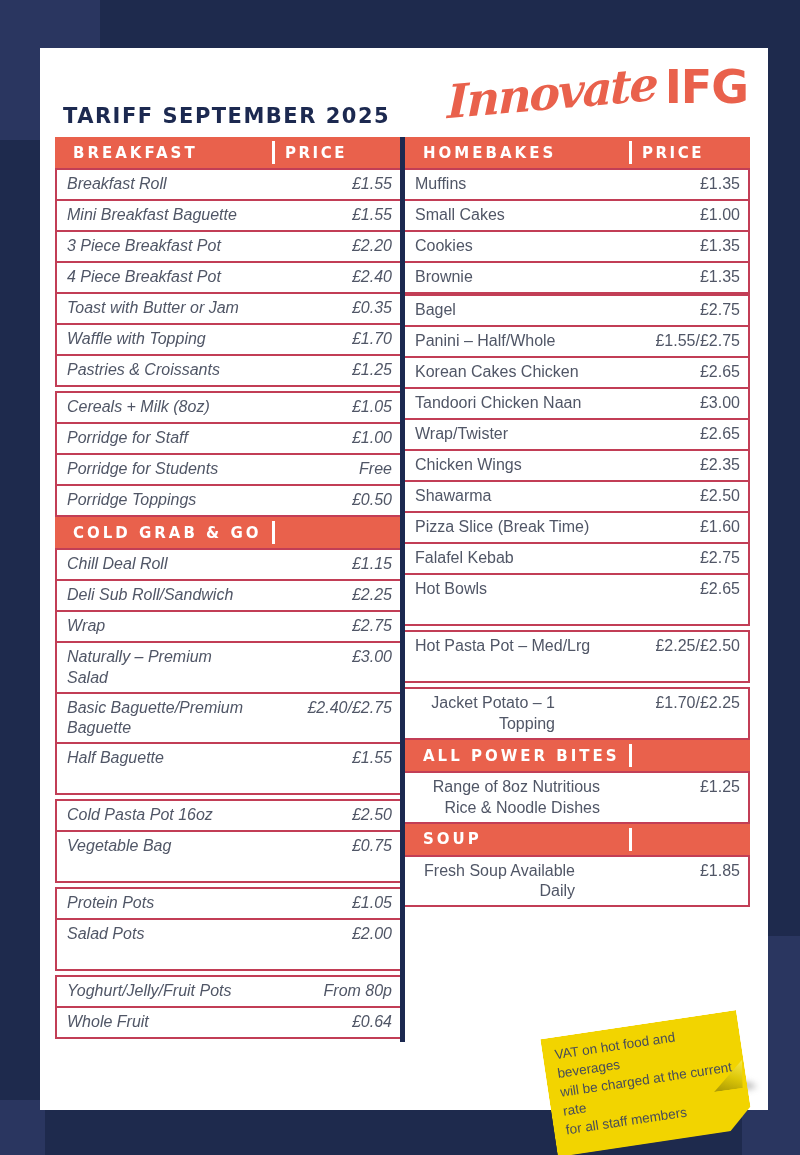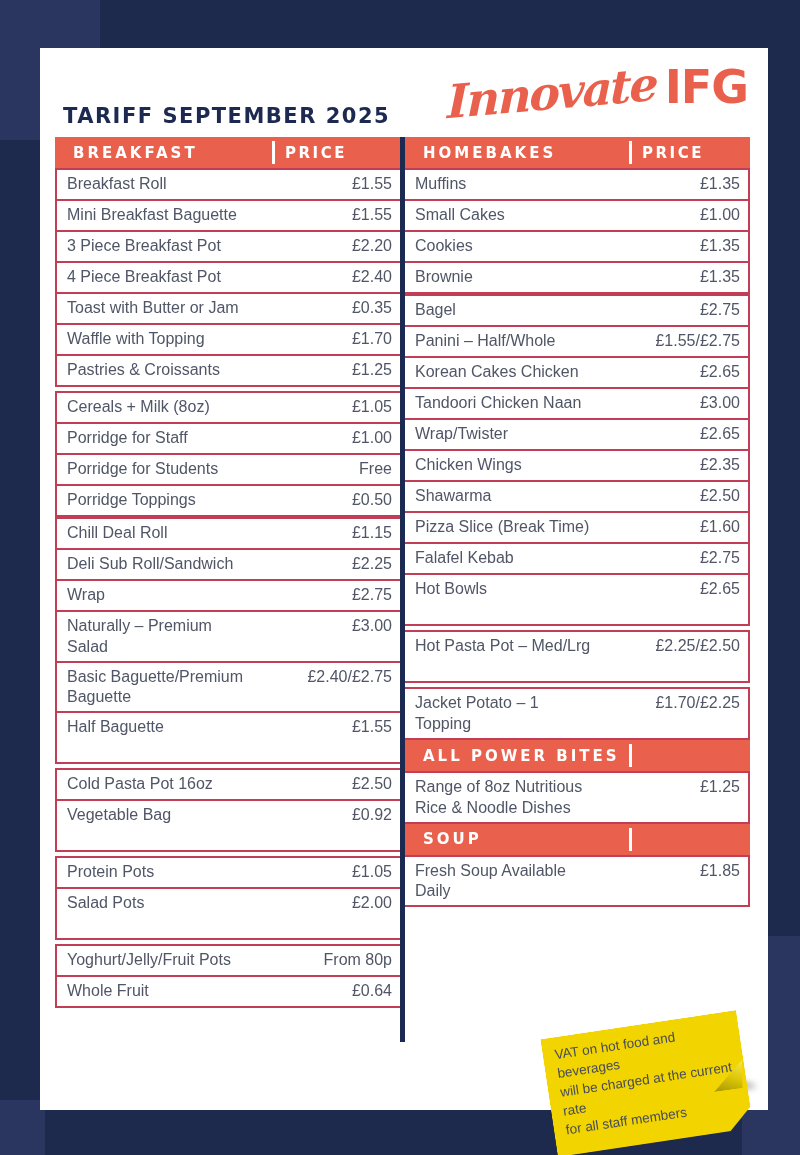--- a/index.html
+++ b/index.html
@@ -26,42 +26,42 @@
     font-size:46px;color:#e9614c;letter-spacing:-1px;vertical-align:6px;
   }
 
   .title{
     position:absolute;left:23px;top:56px;font-size:21px;font-weight:800;
     letter-spacing:1.5px;color:#1c2950;font-family:"DejaVu Sans", sans-serif;
   }
 
   .col{position:absolute;top:89px;width:345px;}
   .col-l{left:15px;}
-  .col-r{left:365px;}
+  .col-r{left:365px;text-align:right;}
   .divider{position:absolute;left:360px;top:89px;width:5px;height:905px;background:#1c2950;z-index:3;}
 
   .sh{
     position:relative;height:31px;background:#e9614c;color:#fff;display:flex;align-items:center;
     padding-left:18px;box-sizing:border-box;font-family:"DejaVu Sans", sans-serif;
     font-weight:800;font-size:15px;letter-spacing:3px;
   }
   .sh .slit{position:absolute;top:4px;bottom:4px;width:3px;background:#fff;}
   .col-l .sh .slit{left:217px;}
   .col-r .sh .slit{left:224px;}
   .sh .plabel{position:absolute;font-weight:800;letter-spacing:2.5px;}
   .col-l .sh .plabel{left:230px;}
   .col-r .sh .plabel{left:237px;}
 
   .rows{border-top:2px solid #c23e56;}
   .r{
     display:flex;justify-content:space-between;align-items:flex-start;
     padding:4px 8px 3px 10px;min-height:31px;box-sizing:border-box;
     border-bottom:2px solid #c23e56;background:#fff;font-size:16px;line-height:1.3;
   }
-  .col-l .r{border-left:2px solid #c23e56;}
+  .col-l .r{border-left:2px solid #c23e56;font-style:italic;}
   .col-r .r{border-right:2px solid #c23e56;}
   .tall{min-height:51px;}
   .g{height:4px;border-bottom:2px solid #c23e56;background:#fff;}
   .n{color:#505666;}
   .p{color:#505666;white-space:nowrap;padding-left:6px;}
   .n160{width:160px;} .n200{width:200px;} .n140{width:140px;} .n185{width:185px;}
 
   .sticky{
     position:absolute;left:548px;top:1024px;width:198px;box-sizing:border-box;
     padding:9px 6px 16px 12px;background:#f2d400;transform:rotate(-8.5deg);z-index:5;
@@ -145,20 +145,24 @@
       <div class="r">
           <span class="n">Porridge for Students</span>
           <span class="p">Free</span>
         </div>
       <div class="r">
           <span class="n">Porridge Toppings</span>
           <span class="p">£0.50</span>
         </div>
     </div>
 
+    <div class="sh">
+      <span>COLD GRAB &amp; GO</span>
+      <span class="slit"></span>
+    </div>
     <div class="rows">
       <div class="r">
           <span class="n">Chill Deal Roll</span>
           <span class="p">£1.15</span>
         </div>
       <div class="r">
           <span class="n">Deli Sub Roll/Sandwich</span>
           <span class="p">£2.25</span>
         </div>
       <div class="r">
@@ -177,21 +181,21 @@
           <span class="n">Half Baguette</span>
           <span class="p">£1.55</span>
         </div>
       <div class="g"></div>
       <div class="r">
           <span class="n">Cold Pasta Pot 16oz</span>
           <span class="p">£2.50</span>
         </div>
       <div class="r tall">
           <span class="n">Vegetable Bag</span>
-          <span class="p">£0.92</span>
+          <span class="p">£0.75</span>
         </div>
       <div class="g"></div>
       <div class="r">
           <span class="n">Protein Pots</span>
           <span class="p">£1.05</span>
         </div>
       <div class="r tall">
           <span class="n">Salad Pots</span>
           <span class="p">£2.00</span>
         </div>

